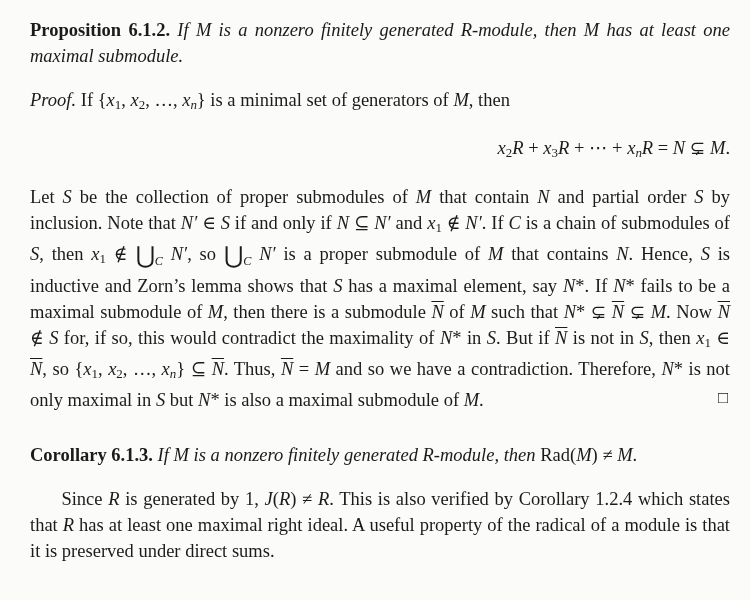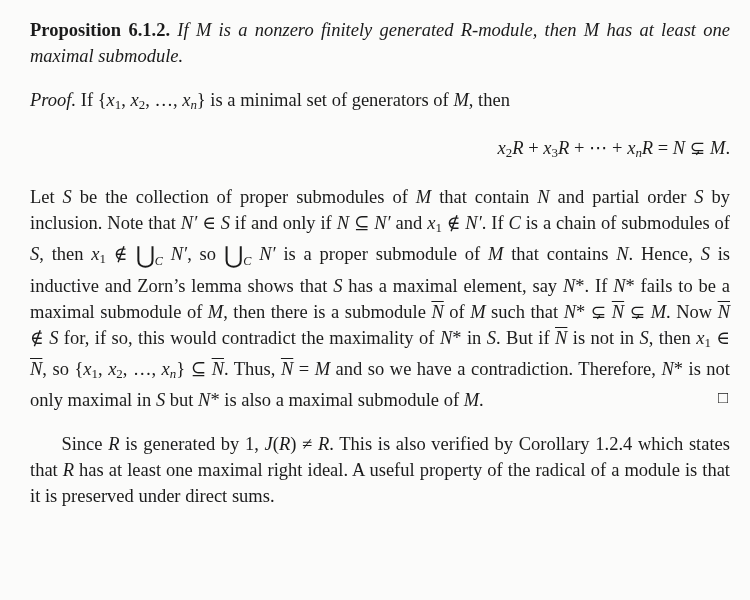--- a/index.html
+++ b/index.html
@@ -42,15 +42,16 @@
 </style>
 </head>
 <body style="background: rgb(251, 251, 250); color: rgb(27, 27, 27);">
 
 <div class="page">
   <div class="content">
       <p class="para theorem"><span class="seg-b">Proposition 6.1.2.</span><span class="seg-i"> If M is a nonzero finitely generated R-module, then M has at least one maximal submodule.</span></p>
       <p class="para"><span class="seg-i">Proof.</span><span class="seg-r"> If {</span><span class="seg-i">x</span><span class="seg-sub">1</span><span class="seg-r">, </span><span class="seg-i">x</span><span class="seg-sub">2</span><span class="seg-r">, …, </span><span class="seg-i">x</span><span class="seg-subi">n</span><span class="seg-r">} is a minimal set of generators of </span><span class="seg-i">M</span><span class="seg-r">, then</span></p>
       <p class="para equation"><span class="seg-i">x</span><span class="seg-sub">2</span><span class="seg-i">R</span><span class="seg-r"> + </span><span class="seg-i">x</span><span class="seg-sub">3</span><span class="seg-i">R</span><span class="seg-r"> + ⋯ + </span><span class="seg-i">x</span><span class="seg-subi">n</span><span class="seg-i">R</span><span class="seg-r"> = </span><span class="seg-i">N</span><span class="seg-r"> ⊊ </span><span class="seg-i">M</span><span class="seg-r">.</span></p>
       <p class="para"><span class="seg-r">Let </span><span class="seg-scr">S</span><span class="seg-r"> be the collection of proper submodules of </span><span class="seg-i">M</span><span class="seg-r"> that contain </span><span class="seg-i">N</span><span class="seg-r"> and partial order </span><span class="seg-scr">S</span><span class="seg-r"> by inclusion. Note that </span><span class="seg-i">N′</span><span class="seg-r"> ∈ </span><span class="seg-scr">S</span><span class="seg-r"> if and only if </span><span class="seg-i">N</span><span class="seg-r"> ⊆ </span><span class="seg-i">N′</span><span class="seg-r"> and </span><span class="seg-i">x</span><span class="seg-sub">1</span><span class="seg-r"> ∉ </span><span class="seg-i">N′</span><span class="seg-r">. If </span><span class="seg-scr">C</span><span class="seg-r"> is a chain of submodules of </span><span class="seg-scr">S</span><span class="seg-r">, then </span><span class="seg-i">x</span><span class="seg-sub">1</span><span class="seg-r"> ∉ </span><span class="seg-un">⋃</span><span class="seg-scrsub">C</span><span class="seg-r"> </span><span class="seg-i">N′</span><span class="seg-r">, so </span><span class="seg-un">⋃</span><span class="seg-scrsub">C</span><span class="seg-r"> </span><span class="seg-i">N′</span><span class="seg-r"> is a proper submodule of </span><span class="seg-i">M</span><span class="seg-r"> that contains </span><span class="seg-i">N</span><span class="seg-r">. Hence, </span><span class="seg-scr">S</span><span class="seg-r"> is inductive and Zorn’s lemma shows that </span><span class="seg-scr">S</span><span class="seg-r"> has a maximal element, say </span><span class="seg-i">N</span><span class="seg-r">*. If </span><span class="seg-i">N</span><span class="seg-r">* fails to be a maximal submodule of </span><span class="seg-i">M</span><span class="seg-r">, then there is a submodule </span><span class="seg-ol">N</span><span class="seg-r"> of </span><span class="seg-i">M</span><span class="seg-r"> such that </span><span class="seg-i">N</span><span class="seg-r">* ⊊ </span><span class="seg-ol">N</span><span class="seg-r"> ⊊ </span><span class="seg-i">M</span><span class="seg-r">. Now </span><span class="seg-ol">N</span><span class="seg-r"> ∉ </span><span class="seg-scr">S</span><span class="seg-r"> for, if so, this would contradict the maximality of </span><span class="seg-i">N</span><span class="seg-r">* in </span><span class="seg-scr">S</span><span class="seg-r">. But if </span><span class="seg-ol">N</span><span class="seg-r"> is not in </span><span class="seg-scr">S</span><span class="seg-r">, then </span><span class="seg-i">x</span><span class="seg-sub">1</span><span class="seg-r"> ∈ </span><span class="seg-ol">N</span><span class="seg-r">, so {</span><span class="seg-i">x</span><span class="seg-sub">1</span><span class="seg-r">, </span><span class="seg-i">x</span><span class="seg-sub">2</span><span class="seg-r">, …, </span><span class="seg-i">x</span><span class="seg-subi">n</span><span class="seg-r">} ⊆ </span><span class="seg-ol">N</span><span class="seg-r">. Thus, </span><span class="seg-ol">N</span><span class="seg-r"> = </span><span class="seg-i">M</span><span class="seg-r"> and so we have a contradiction. Therefore, </span><span class="seg-i">N</span><span class="seg-r">* is not only maximal in </span><span class="seg-scr">S</span><span class="seg-r"> but </span><span class="seg-i">N</span><span class="seg-r">* is also a maximal submodule of </span><span class="seg-i">M</span><span class="seg-r">.</span><span class="qed">□</span></p>
+      <p class="para theorem"><span class="seg-b">Corollary 6.1.3.</span><span class="seg-i"> If M is a nonzero finitely generated R-module, then </span><span class="seg-r">Rad(</span><span class="seg-i">M</span><span class="seg-r">) ≠ </span><span class="seg-i">M</span><span class="seg-r">.</span></p>
       <p class="para indented"><span class="seg-r">Since </span><span class="seg-i">R</span><span class="seg-r"> is generated by 1, </span><span class="seg-i">J</span><span class="seg-r">(</span><span class="seg-i">R</span><span class="seg-r">) ≠ </span><span class="seg-i">R</span><span class="seg-r">. This is also verified by Corollary 1.2.4 which states that </span><span class="seg-i">R</span><span class="seg-r"> has at least one maximal right ideal. A useful property of the radical of a module is that it is preserved under direct sums.</span></p>
     </div>
 </div>
 
 </body></html>

